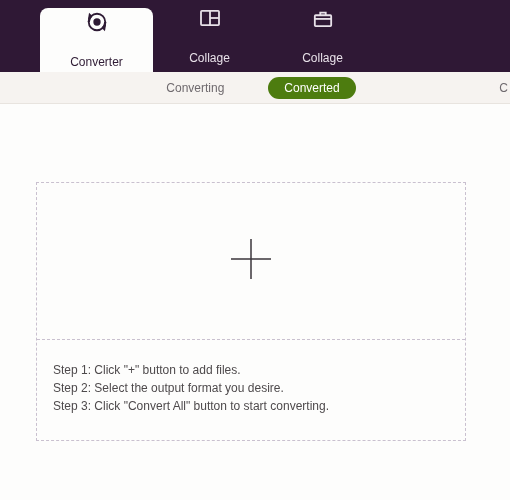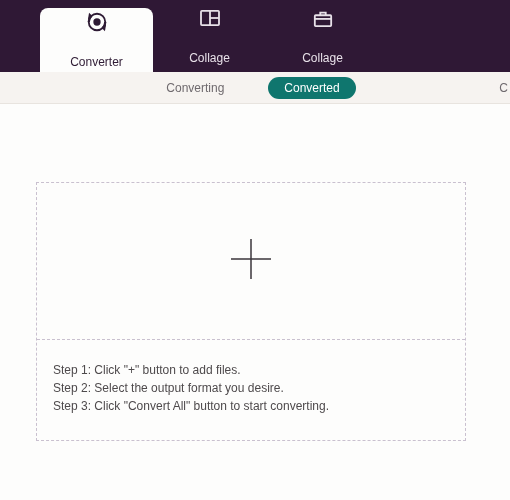--- a/index.html
+++ b/index.html
@@ -55,21 +55,21 @@
       position: relative;
     }
     .sub-tab {
       font-size: 12px;
       color: #6f6a6e;
       cursor: pointer;
       padding: 4px 12px;
       border-radius: 12px;
     }
     .sub-tab.active {
-      background: #0f766e;
+      background: #4d7c0f;
       color: #fff;
       padding: 4px 16px;
     }
     .sub-right-partial {
       position: absolute;
       right: 0;
       font-size: 12px;
       color: #6f6a6e;
       padding-right: 2px;
     }

